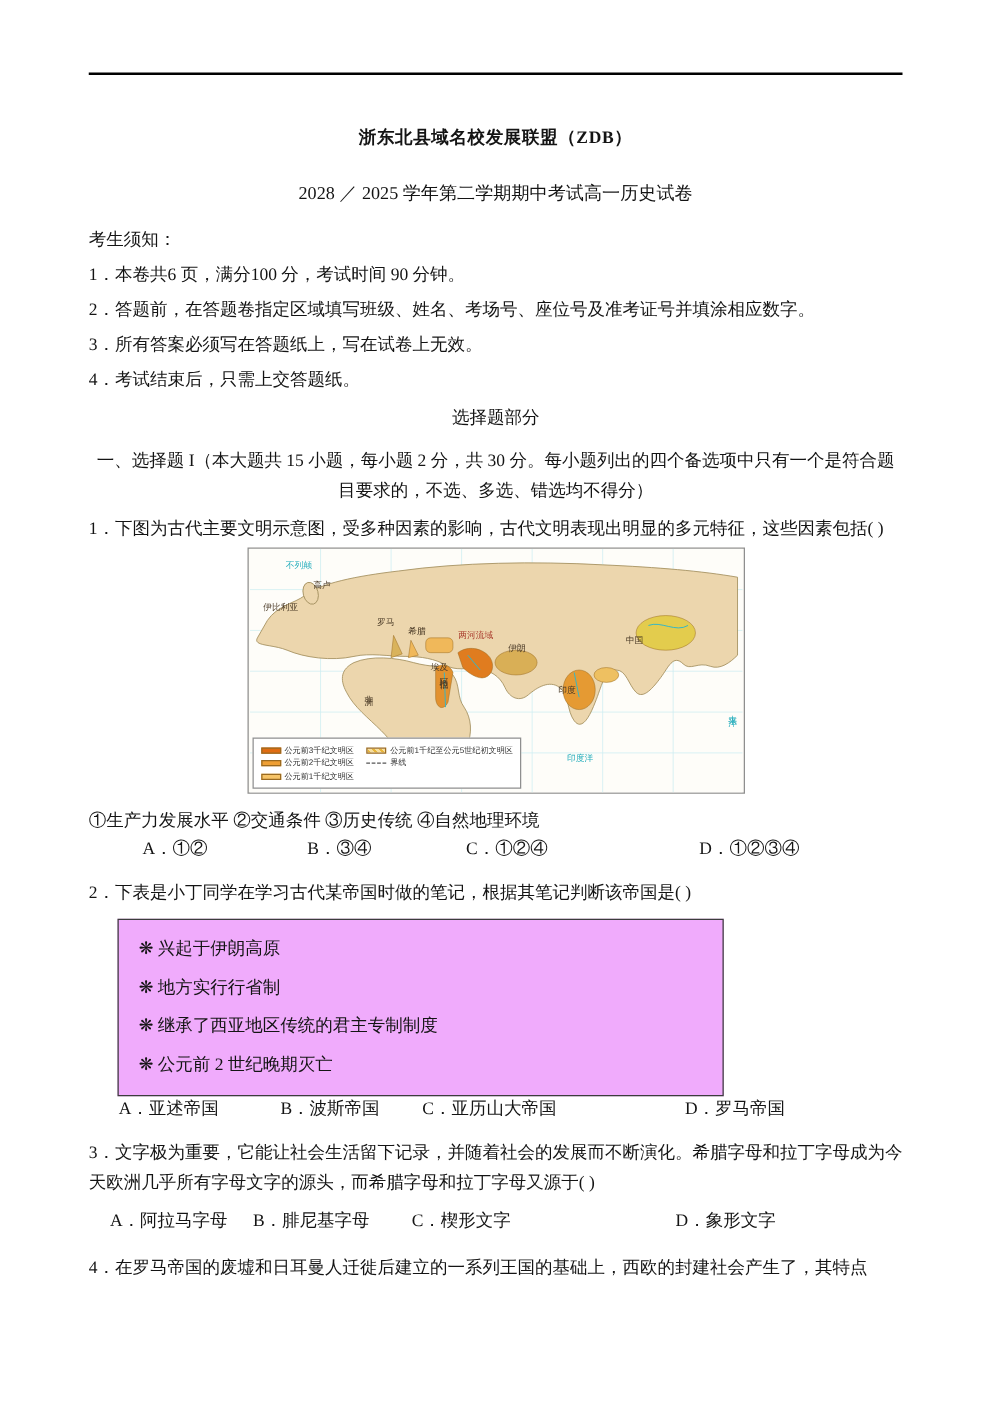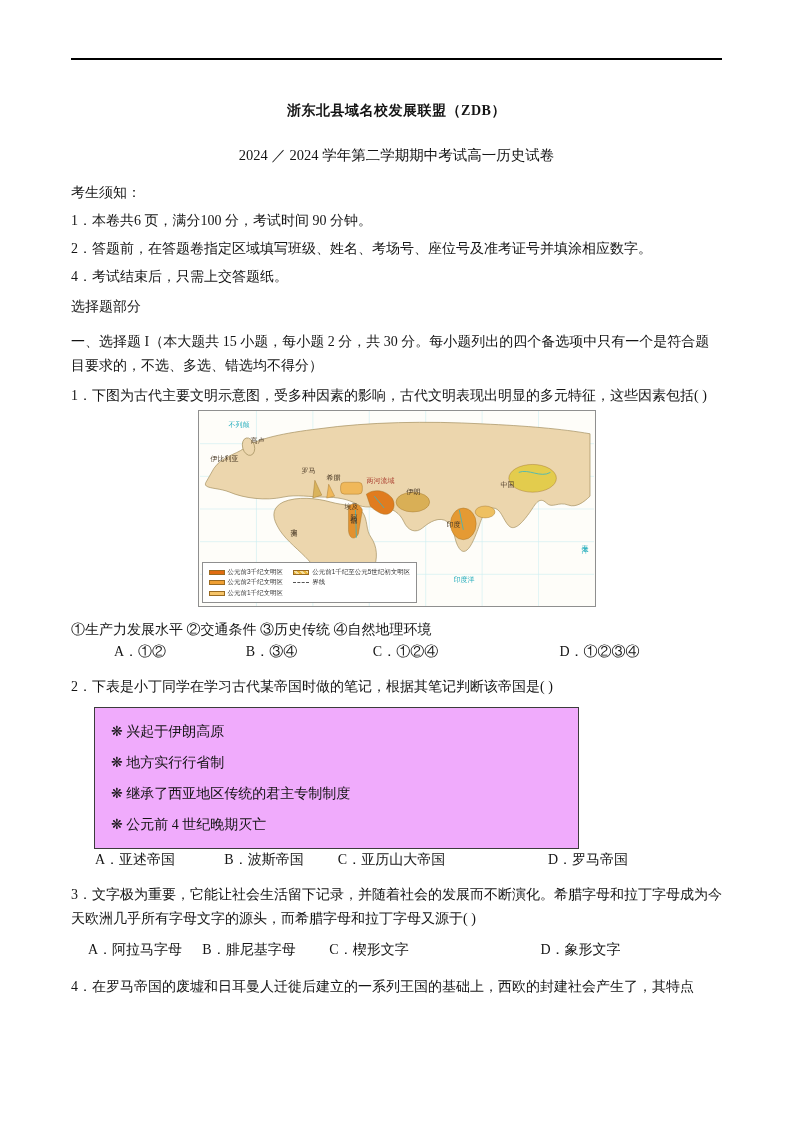--- a/index.html
+++ b/index.html
@@ -11,22 +11,22 @@
   }
   .page { position:relative; width:793px; height:1121px; padding:58px 71px 30px; overflow:hidden; background:#fff; }
   .top-rule { border-top:2px solid #000; margin-bottom:40px; }
 
   .h-league { text-align:center; font-weight:bold; font-size:14px; letter-spacing:.5px; line-height:22px; margin-bottom:22px; }
   .h-exam   { text-align:center; font-weight:normal; font-size:14.5px; line-height:22px; margin-bottom:16px; }
 
   .notice-head { line-height:22px; margin-bottom:6px; }
   .notice { line-height:22px; margin-bottom:6px; }
 
-  .part-title { font-weight:normal; font-size:14px; line-height:22px; margin:8px 0 12px;font-family:Liberation Mono, monospace; }
-  .intro { line-height:24px; margin-bottom:6px; }
+  .part-title { text-align:center; font-weight:normal; font-size:14px; line-height:22px; margin:8px 0 12px;font-family:Liberation Mono, monospace; }
+  .intro { line-height:24px; margin-bottom:6px;text-align:center; }
 
   .stem { line-height:24px; margin-bottom:2px; }
   .stem-mb { margin-bottom:8px; }
 
   
   .map-fig { position:relative; width:398px; height:197px; margin:2px auto 12px; border:1px solid #8f8f8f; background:#fdfcf7; }
   .map-fig svg { display:block; width:100%; height:100%; }
   .mlabel { position:absolute; font-family:"Liberation Sans","DejaVu Sans",sans-serif; font-size:7px; line-height:1; color:#4a3a26; white-space:nowrap; }
   .mlabel.cyan { color:#26aebd; }
   .mlabel.red  { color:#a8392b; }
@@ -54,25 +54,26 @@
   .note-row:last-child { margin-bottom:0; }
 </style>
 </head>
 <body>
 
 <div class="page">
 
   <div class="top-rule"></div>
 
   <div class="h-league">浙东北县域名校发展联盟（ZDB）</div>
-  <div class="h-exam">2024 ／ 2024 学年第二学期期中考试高一历史试卷</div>
+  <div class="h-exam">2028 ／ 2025 学年第二学期期中考试高一历史试卷</div>
 
   <div class="notice-head">考生须知：</div>
   <div class="notice">1．本卷共6 页，满分100 分，考试时间 90 分钟。</div>
   <div class="notice">2．答题前，在答题卷指定区域填写班级、姓名、考场号、座位号及准考证号并填涂相应数字。</div>
+  <div class="notice">3．所有答案必须写在答题纸上，写在试卷上无效。</div>
   <div class="notice">4．考试结束后，只需上交答题纸。</div>
 
   <div class="part-title">选择题部分</div>
   <div class="intro">一、选择题 I（本大题共 15 小题，每小题 2 分，共 30 分。每小题列出的四个备选项中只有一个是符合题目要求的，不选、多选、错选均不得分）</div>
 
   <div class="stem">1．下图为古代主要文明示意图，受多种因素的影响，古代文明表现出明显的多元特征，这些因素包括( )</div>
 
   <div class="map-fig">
     <svg viewBox="0 0 398 197" aria-hidden="true">
       <rect x="0" y="0" width="398" height="197" fill="#fefdf9"></rect>
@@ -168,21 +169,21 @@
     <span>C．①②④</span>
     <span>D．①②③④</span>
   </div>
 
   <div class="stem stem-mb">2．下表是小丁同学在学习古代某帝国时做的笔记，根据其笔记判断该帝国是( )</div>
 
   <div class="note-box">
     <div class="note-row">❋ 兴起于伊朗高原</div>
     <div class="note-row">❋ 地方实行行省制</div>
     <div class="note-row">❋ 继承了西亚地区传统的君主专制制度</div>
-    <div class="note-row">❋ 公元前 4 世纪晚期灭亡</div>
+    <div class="note-row">❋ 公元前 2 世纪晚期灭亡</div>
   </div>
 
   <div class="opts opts-q2">
     <span>A．亚述帝国</span>
     <span>B．波斯帝国</span>
     <span>C．亚历山大帝国</span>
     <span>D．罗马帝国</span>
   </div>
 
   <div class="stem stem-mb">3．文字极为重要，它能让社会生活留下记录，并随着社会的发展而不断演化。希腊字母和拉丁字母成为今天欧洲几乎所有字母文字的源头，而希腊字母和拉丁字母又源于( )</div>

